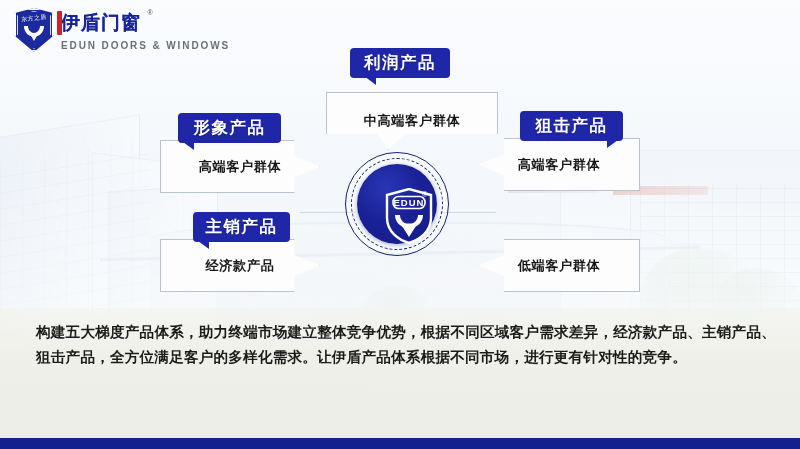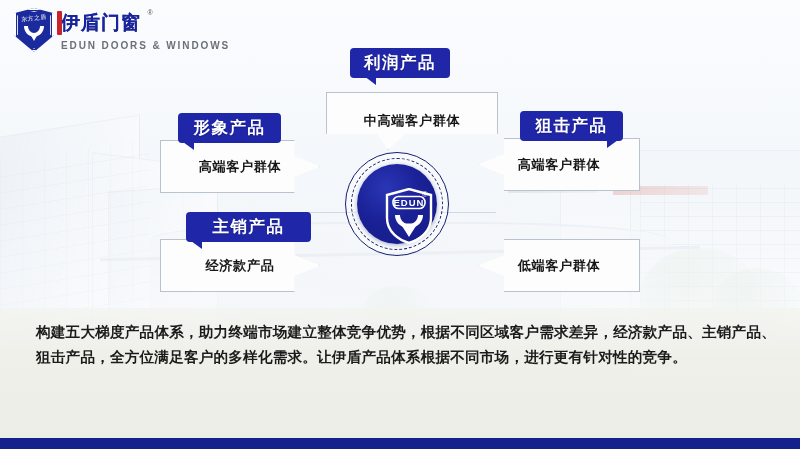--- a/index.html
+++ b/index.html
@@ -213,21 +213,21 @@
   
   #c-top        { left:326px; top:48px;  width:150px; height:85px; }
   #c-top .badge { left:24px;  top:0;     width:100px; height:30px; }
   #c-top .body  { left:0;     top:44px;  width:172px; height:58px; }
 
   #c-left-top        { left:160px; top:113px; width:160px; height:80px; }
   #c-left-top .badge { left:18px;  top:0;     width:103px; height:30px; }
   #c-left-top .body  { left:0;     top:27px;  width:160px; height:53px;font-family:Liberation Serif, serif; }
 
   #c-left-bottom        { left:160px; top:212px; width:160px; height:80px; }
-  #c-left-bottom .badge { left:26px;  top:0;     width:125px; height:30px; }
+  #c-left-bottom .badge { left:33px;  top:0;     width:97px; height:30px; }
   #c-left-bottom .body  { left:0;     top:27px;  width:160px; height:53px; }
 
   #c-right-top        { left:478px; top:111px; width:162px; height:80px;text-align:right; }
   #c-right-top .badge { left:42px;  top:0;     width:103px; height:30px; }
   #c-right-top .body  { left:0;     top:27px;  width:162px; height:53px; }
 
   #c-right-bottom        { left:478px; top:212px; width:162px; height:80px; }
   #c-right-bottom .badge { left:28px;  top:0;     width:120px; height:30px; }
   #c-right-bottom .body  { left:0;     top:27px;  width:162px; height:53px; }
 

